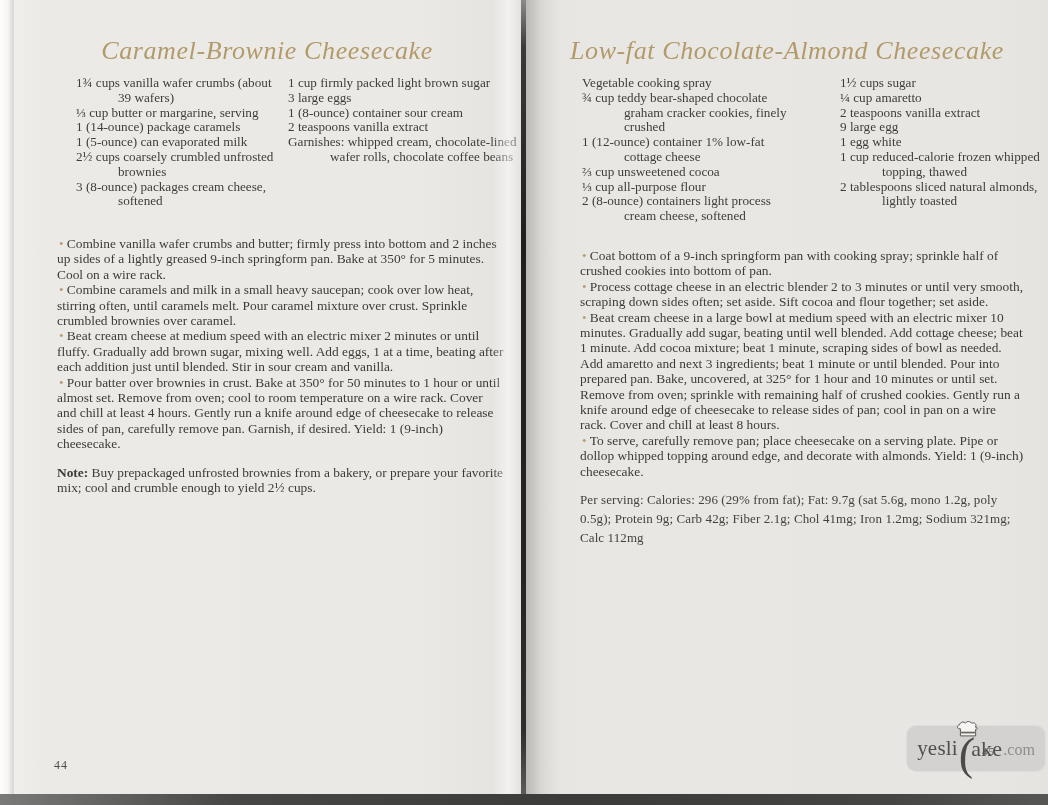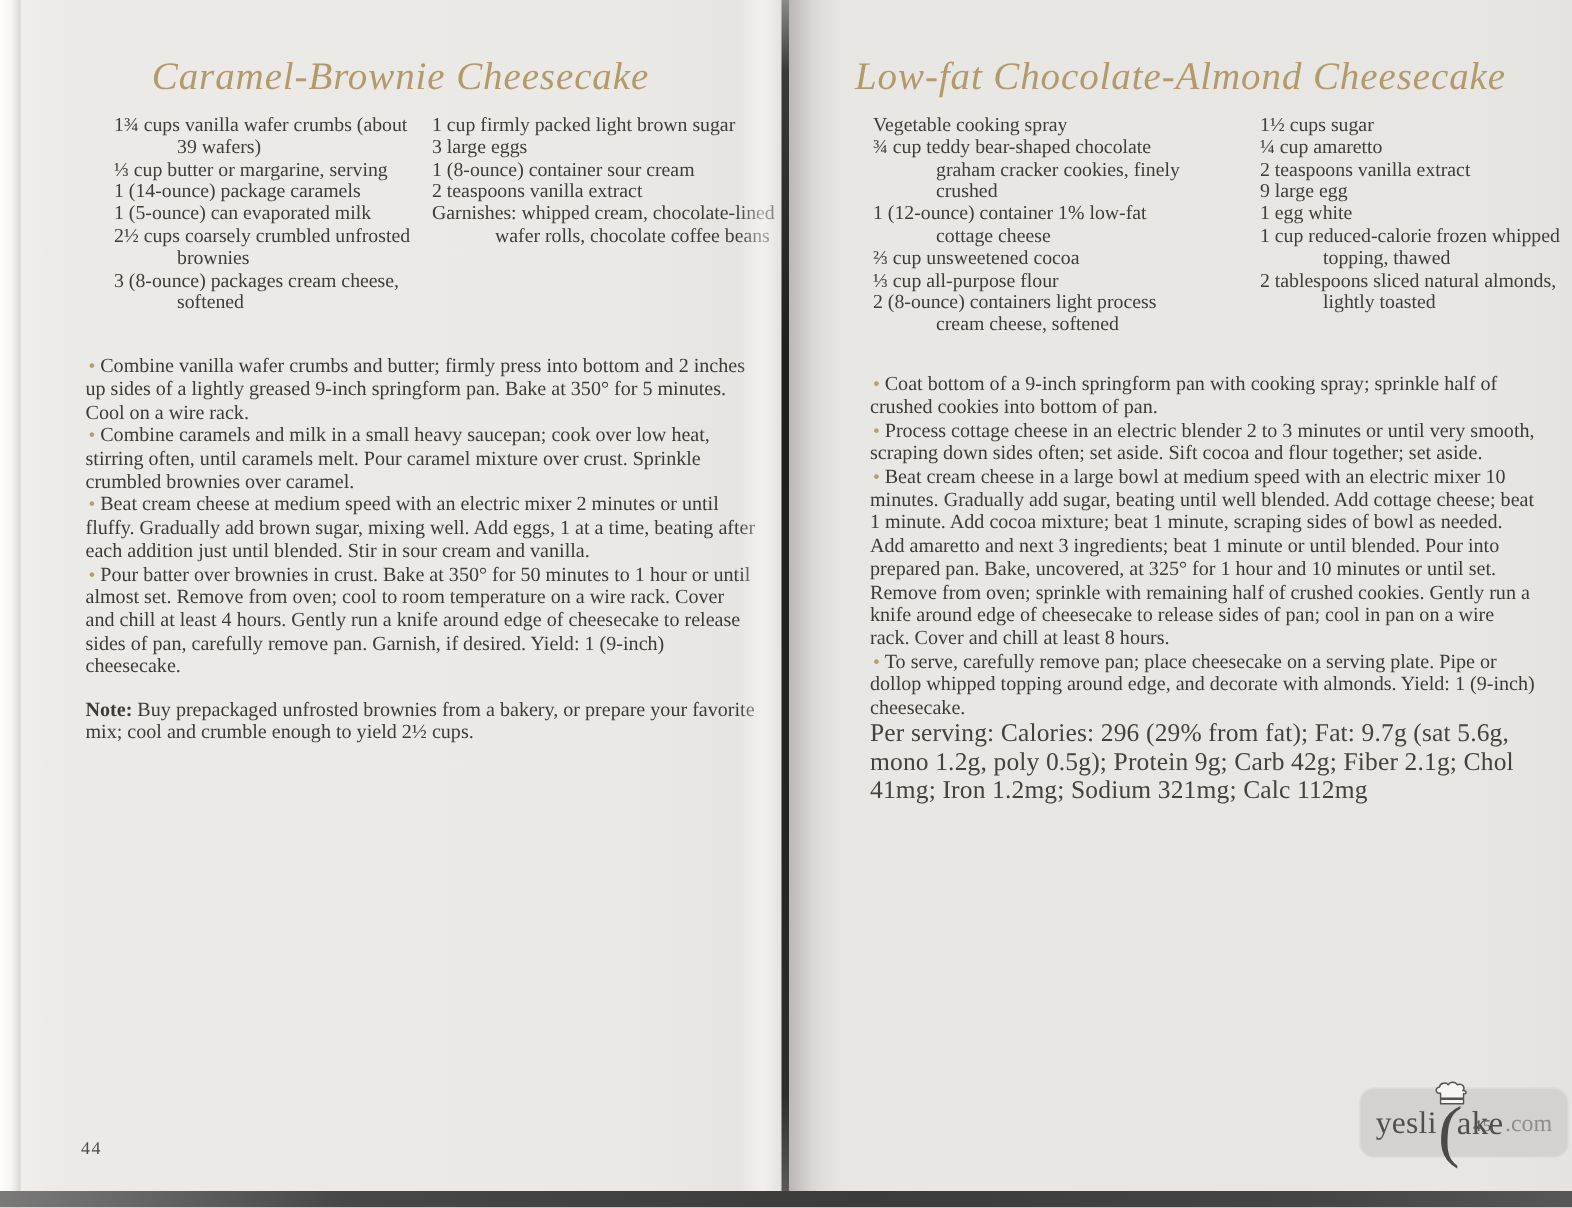--- a/index.html
+++ b/index.html
@@ -1,19 +1,19 @@
 <!DOCTYPE html>
 <html><head>
 <meta charset="utf-8">
 <style>
   * { margin:0; padding:0; box-sizing:border-box; }
   html,body { width:1048px; height:805px; overflow:hidden; background:#f6f5f3; }
   body { font-family:"Liberation Serif","DejaVu Serif",serif; }
 
-  .spread { position:relative; width:1048px; height:805px; background:#fef9c3; }
+  .spread { position:relative; width:1048px; height:805px; background:#22c55e; }
 
   
   .left-edge-band { position:absolute; left:0; top:0; width:14px; height:805px;
     background:linear-gradient(90deg,#fdfdfc 0%,#f6f5f3 55%,#e2e0dd 85%,rgba(0,0,0,0.10) 96%,rgba(0,0,0,0) 100%); z-index:3; }
   .bottom-strip { position:absolute; left:0; bottom:0; width:1048px; height:11px; z-index:4;
     background:linear-gradient(90deg,#7a7a78 0%,#474745 22%,#3b3b39 55%,#454543 85%,#565654 100%); }
   .gutter-highlight { position:absolute; left:492px; top:0; width:30px; height:794px; z-index:2;
     background:linear-gradient(90deg,rgba(255,255,255,0) 0%,rgba(255,255,255,0.55) 55%,rgba(255,255,255,0.15) 100%); }
   .gutter-line { position:absolute; left:521px; top:0; width:5px; height:794px; z-index:3;
     background:linear-gradient(180deg,#8a8a88 0%,#3a3a38 6%,#1f1f1e 30%,#242422 70%,#2e2e2c 92%,#5a5a58 100%); }
@@ -40,21 +40,21 @@
   .ing-col li { font-size:13.2px; line-height:14.8px; color:#403d38;
     padding-left:42px; text-indent:-42px; }
 
   .body-block { position:absolute; }
   .page-left  .body-block { top:236px; left:45px; width:448px; }
   .page-right .body-block { top:248px; left:54px; width:444px; }
   .step { font-size:13.4px; line-height:15.4px; color:#3e3b36; text-indent:2px; }
   .step::before { content:"\2022\00a0 "; color:#b3a06e; font-size:13px; }
   .note { margin-top:13px; font-size:13.4px; line-height:15.4px; color:#3e3b36; }
   .note-label { font-weight:600; }
-  .nutrition { font-size:17px; line-height:19px; color:#45423d; letter-spacing:0.1px; }
+  .nutrition { margin-top:11px; font-size:13px; line-height:19px; color:#45423d; letter-spacing:0.1px; }
 
   .page-num { position:absolute; font-size:12px; color:#4e4c49; letter-spacing:1px; }
   .pn-left  { left:42px; top:758px; }
   .pn-right { left:456px; top:745px; z-index:7; font-size:11px; color:#55524e; }
 
   
   .badge { position:absolute; left:380px; top:725px; width:140px; height:47px; z-index:6;
     background:#d3d2d0; border-radius:10px; display:flex; align-items:center; justify-content:center;
     box-shadow:0 0 0 1px rgba(255,255,255,0.25) inset; }
   .lg-pre { font-weight:400; font-size:21px; color:#504f4d; letter-spacing:0.2px; }

